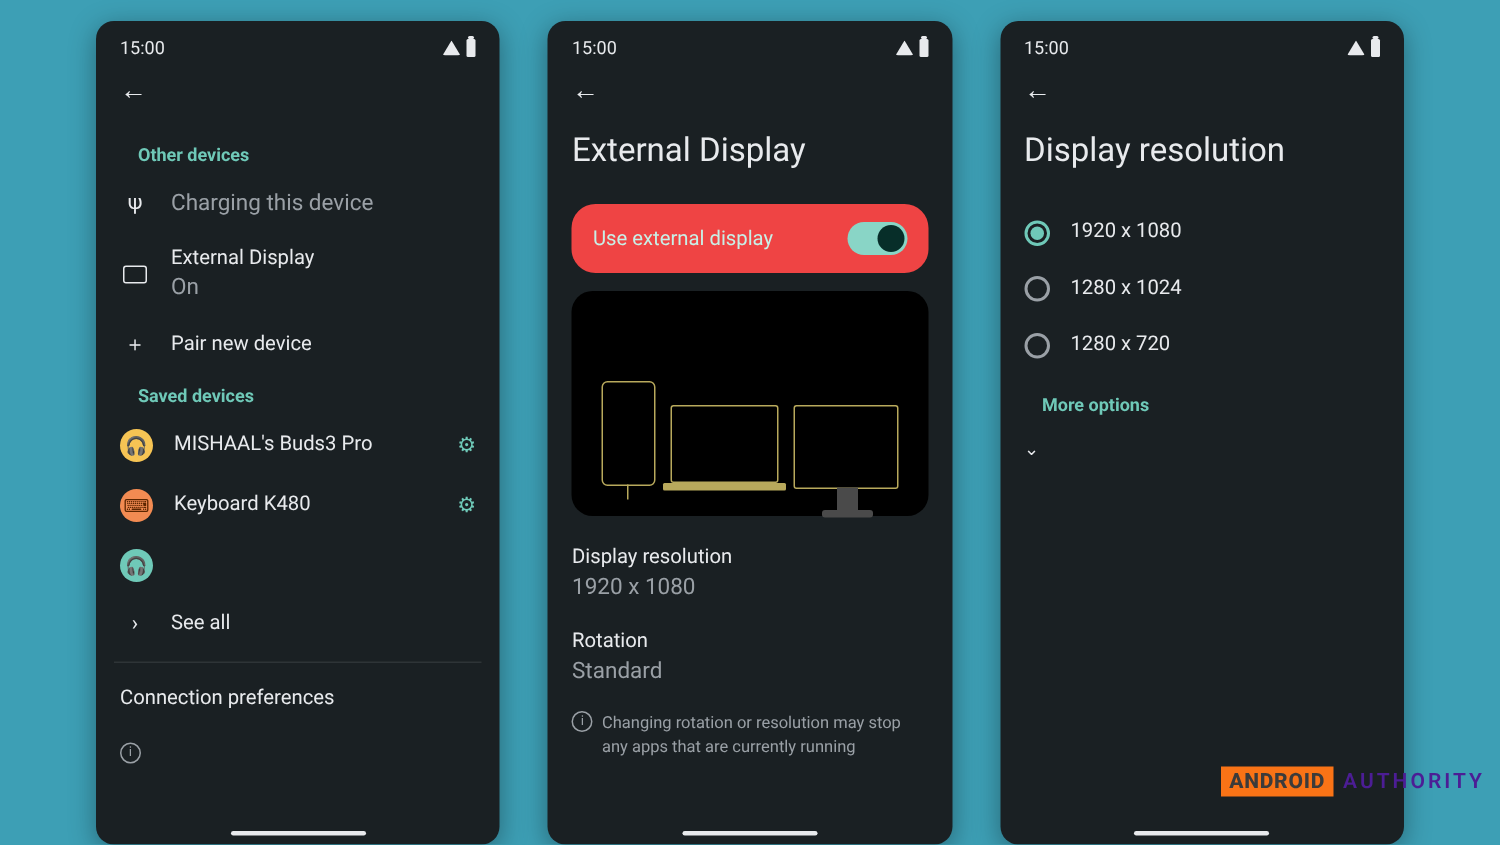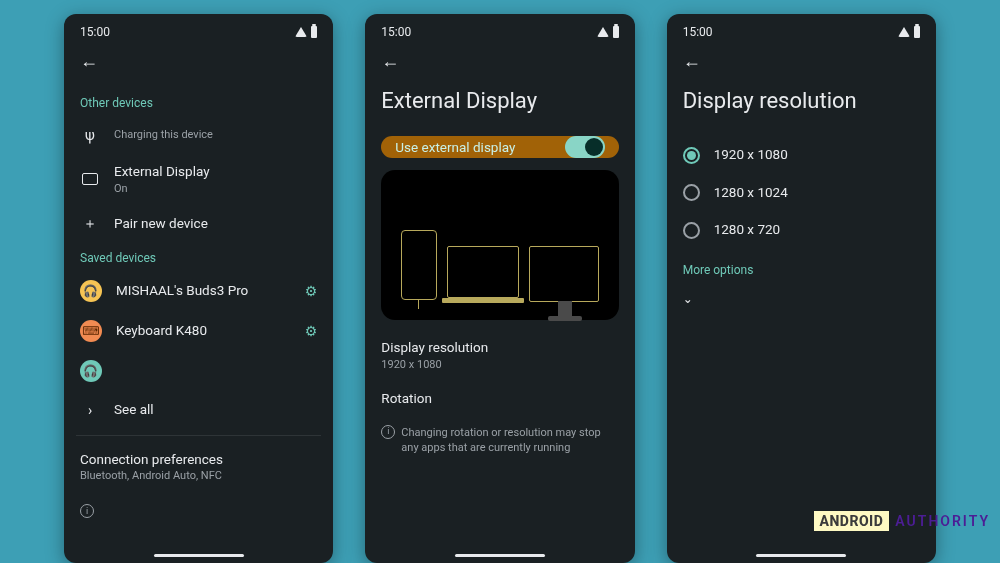--- a/index.html
+++ b/index.html
@@ -6,56 +6,56 @@
   *{box-sizing:border-box}
   .stage{position:relative;width:1000px;height:537px;padding:14px 64px 0 64px;display:flex;gap:32px;justify-content:space-between}
   .phone{background:#1a2023;width:272px;height:549px;border-radius:12px;color:#e8eaed;padding:10px 16px 0 16px;position:relative;overflow:hidden;box-shadow:0 4px 18px rgba(0,0,0,.35)}
   .status{display:flex;align-items:center;justify-content:space-between;font-size:12px;color:#e8eaed;margin-bottom:8px;height:16px}
   .status-right{display:flex;align-items:center;gap:4px}
   .wifi{width:0;height:0;border-left:6px solid transparent;border-right:6px solid transparent;border-bottom:10px solid #e8eaed;border-radius:2px}
   .batt{width:6px;height:12px;background:#e8eaed;border-radius:1px;position:relative}
   .batt::before{content:"";position:absolute;top:-2px;left:1px;width:4px;height:2px;background:#e8eaed;border-radius:1px}
   .back{font-size:18px;line-height:1;margin:4px 0 18px 0;display:inline-block;cursor:pointer}
   h1{font-size:22px;font-weight:400;margin:0 0 22px 0;color:#e8eaed;line-height:1.2}
-  .section-label{color:#6fc9b8;font-size:12px;font-weight:400;margin:8px 0 6px 0}
+  .section-label{color:#6fc9b8;font-size:12px;font-weight:700;margin:8px 0 6px 12px}
   .row{display:flex;align-items:center;padding:9px 0;gap:14px;cursor:pointer}
   .icon{width:20px;height:20px;display:flex;align-items:center;justify-content:center;flex:0 0 20px;font-size:14px;color:#e8eaed}
   .row-body{flex:1;min-width:0}
   .row-title{font-size:13.5px;color:#e8eaed;line-height:1.3}
-  .row-sub{font-size:11px;color:#9aa0a6;line-height:1.3;margin-top:1px}
+  .row-sub{font-size:15px;color:#9aa0a6;line-height:1.3;margin-top:1px}
   .gear{color:#6fc9b8;font-size:14px}
   .avatar{width:22px;height:22px;border-radius:50%;display:flex;align-items:center;justify-content:center;font-size:12px}
   .av-yellow{background:#f6c454;color:#5b3c00}
   .av-orange{background:#f28b52;color:#5b2600}
   .av-green{background:#6fc9b8;color:#053a2e}
   .divider{height:1px;background:#2e3437;margin:6px -4px}
   .navbar{position:absolute;bottom:6px;left:50%;transform:translateX(-50%);width:90px;height:3px;border-radius:3px;background:#e8eaed}
   
-  .toggle-card{background:#a16207;border-radius:16px;padding:0 14px;display:flex;align-items:center;justify-content:space-between;margin-bottom:12px}
+  .toggle-card{background:#ef4444;border-radius:16px;padding:12px 14px;display:flex;align-items:center;justify-content:space-between;margin-bottom:12px}
   .toggle-label{color:#c8f0e7;font-size:13.5px}
   .switch{width:40px;height:22px;border-radius:22px;background:#89d5c6;display:flex;align-items:center;justify-content:flex-end;padding:2px;cursor:pointer}
   .knob{width:18px;height:18px;border-radius:50%;background:#072e29}
   .illus{background:#000;border-radius:14px;height:150px;padding:18px 14px 14px 14px;display:flex;align-items:flex-end;justify-content:center;gap:10px}
   .dev-phone{width:36px;height:70px;border:1px solid #b8a95c;border-radius:4px;background:#000;position:relative;bottom:6px}
   .dev-phone::after{content:"";position:absolute;left:16px;bottom:-10px;width:1px;height:10px;background:#b8a95c}
   .dev-laptop{width:72px;height:52px;border:1px solid #b8a95c;border-radius:2px;background:#000;position:relative;bottom:8px}
   .dev-laptop::after{content:"";position:absolute;left:-6px;right:-6px;bottom:-6px;height:5px;background:#b8a95c;border-radius:1px}
   .dev-monitor{width:70px;height:56px;border:1px solid #b8a95c;border-radius:2px;background:#000;position:relative;bottom:4px}
   .dev-monitor::after{content:"";position:absolute;left:28px;bottom:-16px;width:14px;height:16px;background:#4a4a4a}
   .dev-monitor::before{content:"";position:absolute;left:18px;bottom:-20px;width:34px;height:5px;background:#4a4a4a;border-radius:2px}
   .info-icon{width:14px;height:14px;border:1.2px solid #9aa0a6;border-radius:50%;display:inline-flex;align-items:center;justify-content:center;font-size:9px;color:#9aa0a6;margin-right:6px;flex:0 0 14px}
   .note{font-size:11px;color:#9aa0a6;line-height:1.4;display:flex;margin-top:8px}
   
   .radio-row{display:flex;align-items:center;gap:14px;padding:10px 0;cursor:pointer}
   .radio{width:17px;height:17px;border:2px solid #9aa0a6;border-radius:50%;display:flex;align-items:center;justify-content:center;flex:0 0 17px}
   .radio.checked{border-color:#6fc9b8}
   .radio.checked::after{content:"";width:9px;height:9px;background:#6fc9b8;border-radius:50%}
   .chev{font-size:12px;color:#e8eaed;flex:0 0 20px}
   .footer-brand{position:absolute;right:10px;bottom:6px;display:flex;align-items:center;gap:6px}
-  .brand-box{background:#fef9c3;color:#3b3b3b;font-weight:800;font-size:14px;padding:2px 6px;letter-spacing:.5px}
+  .brand-box{background:#f97316;color:#3b3b3b;font-weight:800;font-size:14px;padding:2px 6px;letter-spacing:.5px}
   .brand-text{color:#4c1d95;font-weight:600;font-size:14px;letter-spacing:2px}
   .ellipsis{white-space:nowrap;overflow:hidden;text-overflow:ellipsis}
 </style>
 </head>
 <body>
 
 <div class="stage">
 
   <div class="phone">
     <div class="status">
@@ -120,21 +120,20 @@
       <div class="row-body">
           <div class="row-title">See all</div>
         </div>
     </div>
 
     <div class="divider"></div>
 
     <div class="row" style="padding-left:0">
       <div class="row-body">
         <div class="row-title">Connection preferences</div>
-        <div class="row-sub">Bluetooth, Android Auto, NFC</div>
       </div>
     </div>
 
     <div style="margin-top:6px"><span class="info-icon">i</span></div>
 
     <div class="navbar"></div>
   </div>
 
   <div class="phone">
     <div class="status">
@@ -163,20 +162,21 @@
     <div class="row" style="margin-top:10px;padding-left:0">
       <div class="row-body">
         <div class="row-title">Display resolution</div>
         <div class="row-sub">1920 x 1080</div>
       </div>
     </div>
 
     <div class="row" style="padding-left:0">
       <div class="row-body">
         <div class="row-title">Rotation</div>
+        <div class="row-sub">Standard</div>
       </div>
     </div>
 
     <div class="note">
       <span class="info-icon">i</span>
       <span>Changing rotation or resolution may stop any apps that are currently running</span>
     </div>
 
     <div class="navbar"></div>
   </div>

